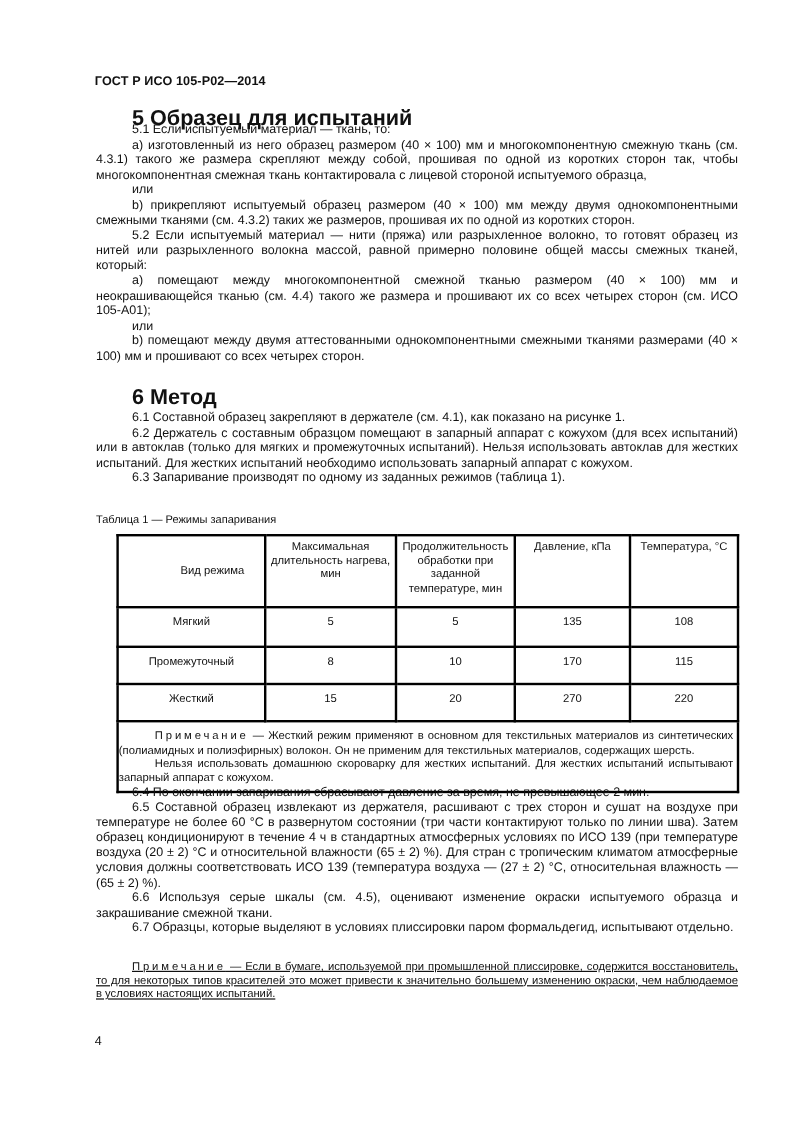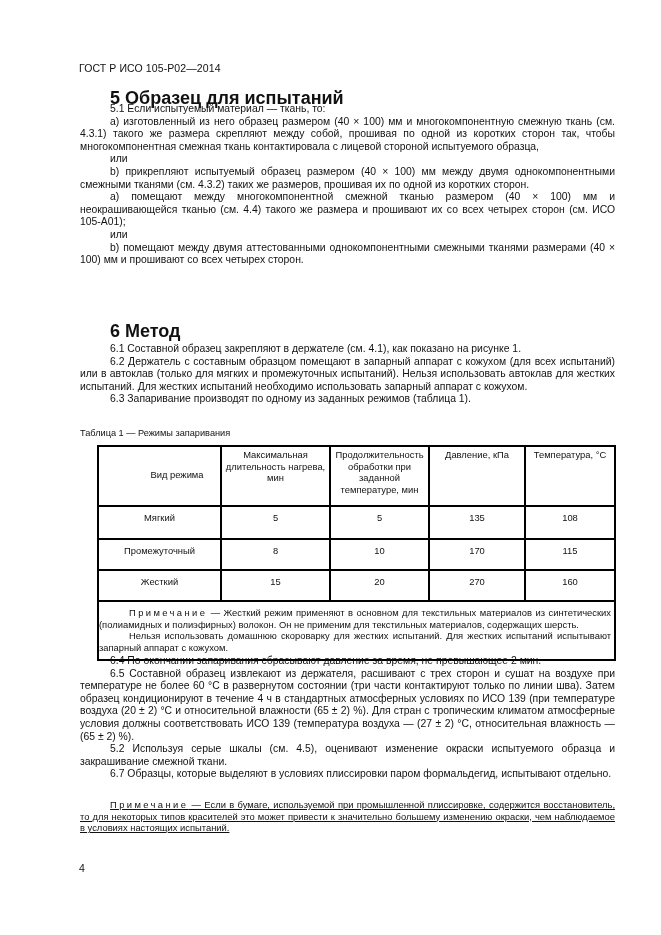--- a/index.html
+++ b/index.html
@@ -1,18 +1,18 @@
 <!DOCTYPE html>
 <html><head>
 <meta charset="utf-8">
 <style>
   html, body { margin: 0; padding: 0; background: #ffffff; }
   body { width: 661px; height: 935px; position: relative; overflow: hidden;
          font-family: "Liberation Sans", "DejaVu Sans", sans-serif; color: #111; }
-  .header { position: absolute; left: 79px; top: 62px; font-size: 10.5px; font-weight: normal; letter-spacing: 0.1px; }
+  .header { position: absolute; left: 79px; top: 62px; font-size: 10.5px; font-weight: bold; letter-spacing: 0.1px; }
   .h2 { font-size: 18px; font-weight: bold; margin: 0; position: absolute; left: 110px; }
   .para { position: absolute; left: 80px; width: 535px; font-size: 10.4px; line-height: 12.6px;
           text-align: justify; margin: 0; }
   .para p { margin: 0; }
   .ind { text-indent: 30px; }
   .spaced { letter-spacing: 2.4px; }
   .caption { position: absolute; left: 80px; top: 428px; font-size: 9.2px; }
   table.tbl { position: absolute; left: 97px; top: 445px; width: 519px; border-collapse: collapse;
               font-size: 9.4px; }
   table.tbl td, table.tbl th { border: 2px solid #000; text-align: center; vertical-align: top; padding: 2px 2px; font-weight: normal; line-height: 11.5px; }
@@ -31,20 +31,21 @@
 
   <div class="header">ГОСТ Р ИСО 105-Р02—2014</div>
 
   <h2 class="h2" style="top:88px;">5 Образец для испытаний</h2>
 
   <div class="para" style="top:103px;">
     <p class="ind">5.1 Если испытуемый материал — ткань, то:</p>
     <p class="ind">a) изготовленный из него образец размером (40 × 100) мм и многокомпонентную смежную ткань (см. 4.3.1) такого же размера скрепляют между собой, прошивая по одной из коротких сторон так, чтобы многокомпонентная смежная ткань контактировала с лицевой стороной испытуемого образца,</p>
     <p class="ind">или</p>
     <p class="ind">b) прикрепляют испытуемый образец размером (40 × 100) мм между двумя однокомпонентными смежными тканями (см. 4.3.2) таких же размеров, прошивая их по одной из коротких сторон.</p>
+    <p class="ind">5.2 Если испытуемый материал — нити (пряжа) или разрыхленное волокно, то готовят образец из нитей или разрыхленного волокна массой, равной примерно половине общей массы смежных тканей, который:</p>
     <p class="ind">a) помещают между многокомпонентной смежной тканью размером (40 × 100) мм и неокрашивающейся тканью (см. 4.4) такого же размера и прошивают их со всех четырех сторон (см. ИСО 105-А01);</p>
     <p class="ind">или</p>
     <p class="ind">b) помещают между двумя аттестованными однокомпонентными смежными тканями размерами (40 × 100) мм и прошивают со всех четырех сторон.</p>
   </div>
 
   <h2 class="h2" style="top:321px;">6 Метод</h2>
 
   <div class="para" style="top:343px;">
     <p class="ind">6.1 Составной образец закрепляют в держателе (см. 4.1), как показано на рисунке 1.</p>
     <p class="ind">6.2 Держатель с составным образцом помещают в запарный аппарат с кожухом (для всех испытаний) или в автоклав (только для мягких и промежуточных испытаний). Нельзя использовать автоклав для жестких испытаний. Для жестких испытаний необходимо использовать запарный аппарат с кожухом.</p>
@@ -74,35 +75,35 @@
       <td>8</td>
       <td>10</td>
       <td>170</td>
       <td>115</td>
     </tr>
     <tr class="r">
       <td>Жесткий</td>
       <td>15</td>
       <td>20</td>
       <td>270</td>
-      <td>160</td>
+      <td>220</td>
     </tr>
     <tr>
       <td colspan="5" class="note">
         <div style="text-indent:30px;"><span class="spaced">Примечание</span><span> — Жесткий режим применяют в основном для текстильных материалов из синтетических (полиамидных и полиэфирных) волокон. Он не применим для текстильных материалов, содержащих шерсть.</span></div>
         <div style="text-indent:30px;">Нельзя использовать домашнюю скороварку для жестких испытаний. Для жестких испытаний испытывают запарный аппарат с кожухом.</div>
       </td>
     </tr>
   </tbody>
     </table>
 
   <div class="para" style="top:655px;">
     <p class="ind">6.4 По окончании запаривания сбрасывают давление за время, не превышающее 2 мин.</p>
     <p class="ind">6.5 Составной образец извлекают из держателя, расшивают с трех сторон и сушат на воздухе при температуре не более 60 °С в развернутом состоянии (три части контактируют только по линии шва). Затем образец кондиционируют в течение 4 ч в стандартных атмосферных условиях по ИСО 139 (при температуре воздуха (20 ± 2) °С и относительной влажности (65 ± 2) %). Для стран с тропическим климатом атмосферные условия должны соответствовать ИСО 139 (температура воздуха — (27 ± 2) °С, относительная влажность — (65 ± 2) %).</p>
-    <p class="ind">5.2 Используя серые шкалы (см. 4.5), оценивают изменение окраски испытуемого образца и закрашивание смежной ткани.</p>
+    <p class="ind">6.6 Используя серые шкалы (см. 4.5), оценивают изменение окраски испытуемого образца и закрашивание смежной ткани.</p>
     <p class="ind">6.7 Образцы, которые выделяют в условиях плиссировки паром формальдегид, испытывают отдельно.</p>
   </div>
 
   <div class="footnote">
     <div style="text-indent:30px;text-decoration:underline;"><span class="spaced">Примечание</span><span> — Если в бумаге, используемой при промышленной плиссировке, содержится восстановитель, то для некоторых типов красителей это может привести к значительно большему изменению окраски, чем наблюдаемое в условиях настоящих испытаний.</span></div>
   </div>
 
   <div class="pagenum">4</div>
 </div>
 

